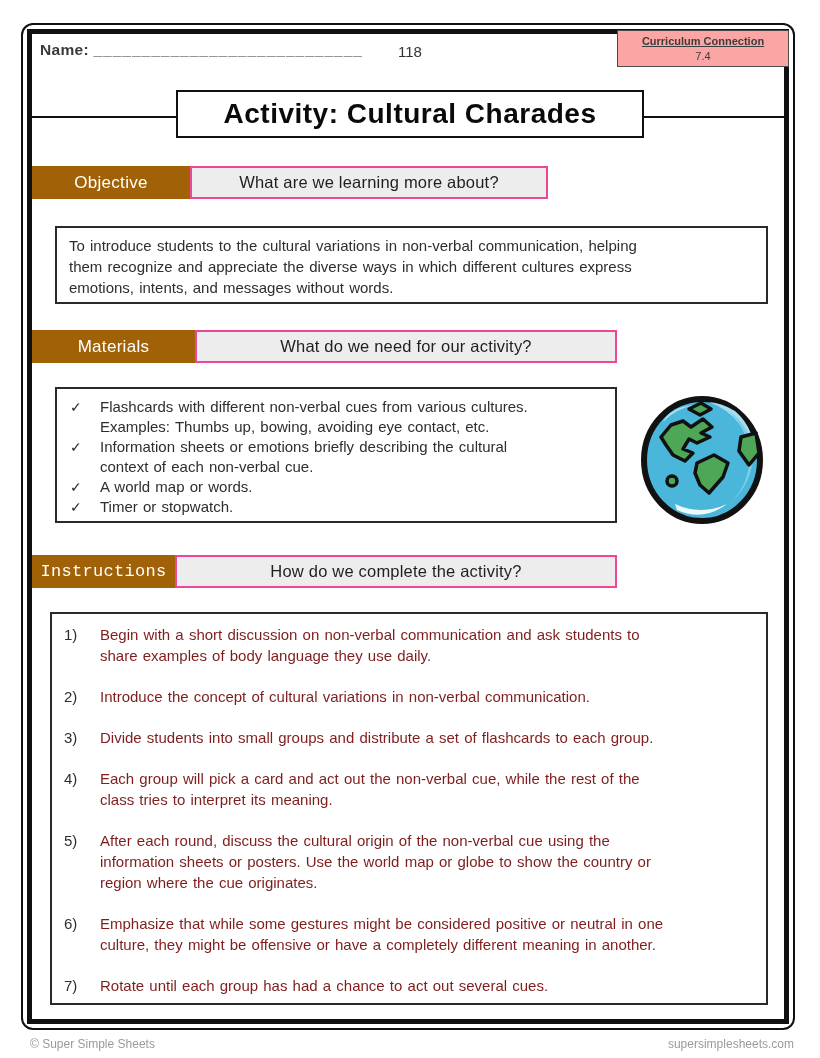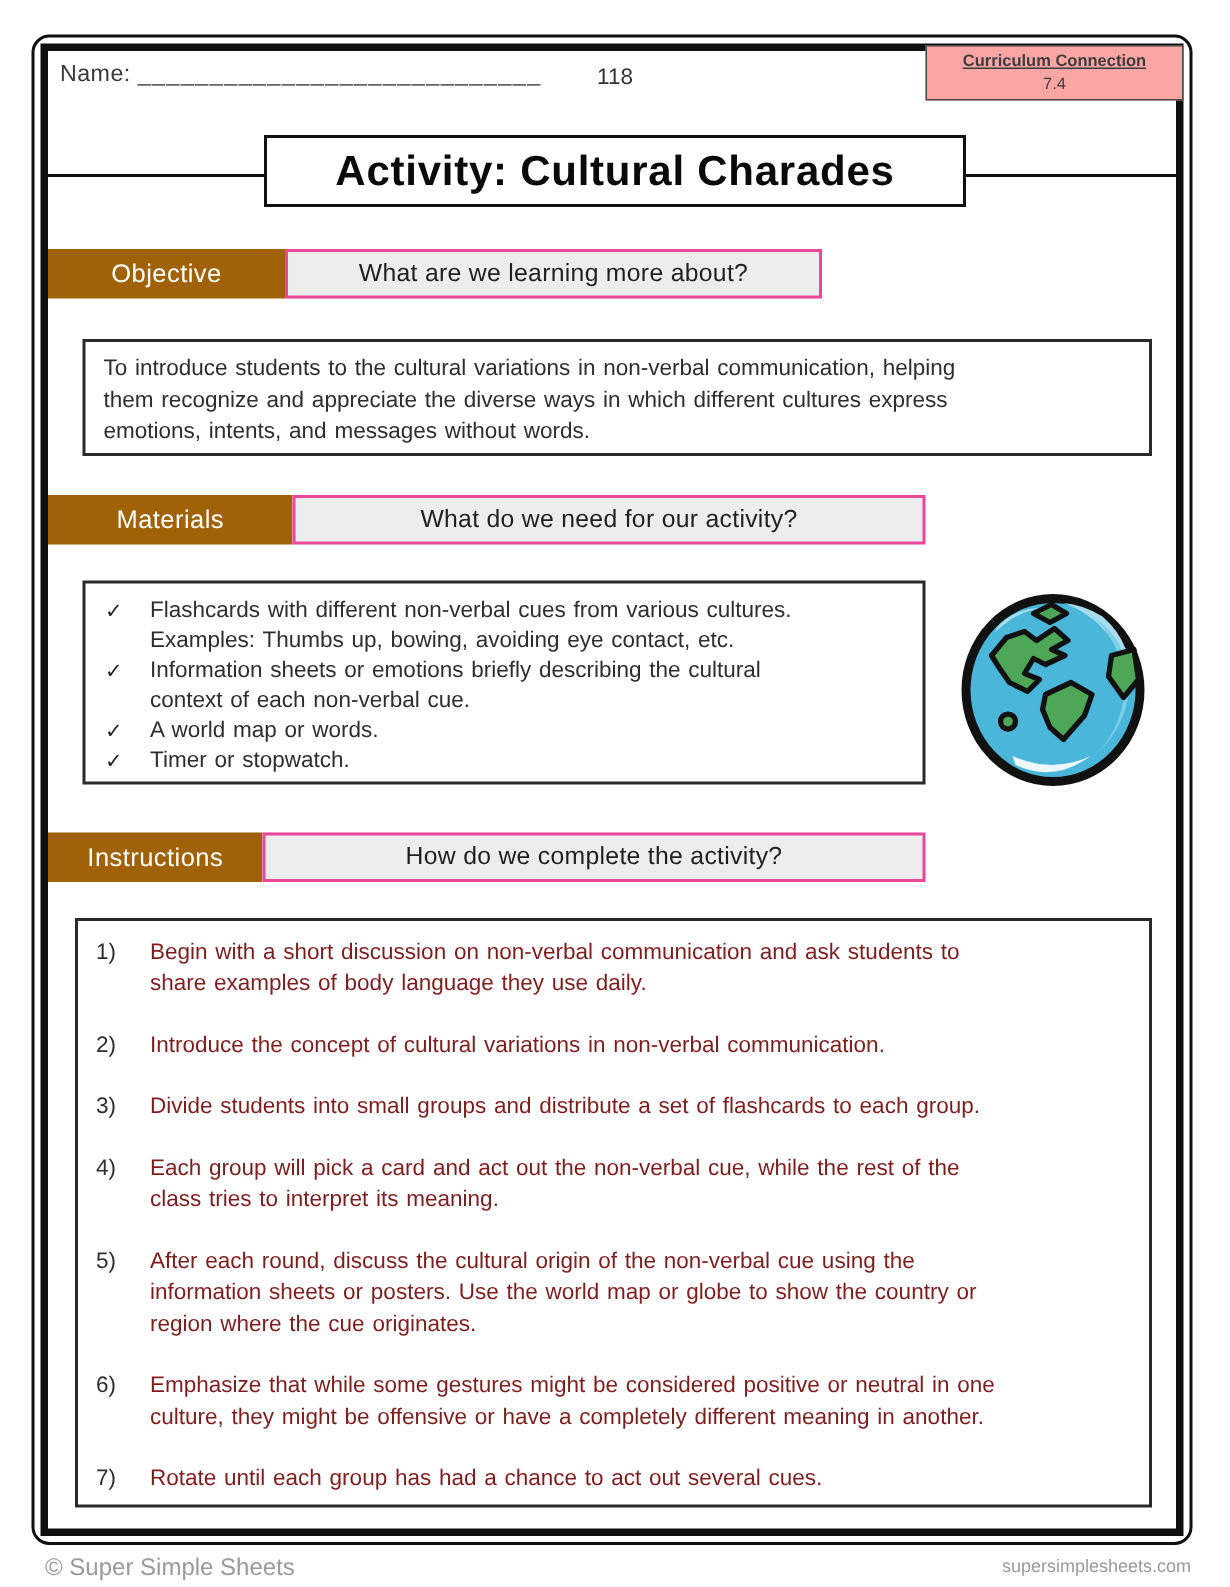--- a/index.html
+++ b/index.html
@@ -7,21 +7,21 @@
               font-family:"Liberation Sans", sans-serif; color:#2b2b2b; }
   .abs { position:absolute; }
 
   
   #frame-outer { left:21px; top:23px; width:774px; height:1007px;
                  border:2px solid #101010; border-radius:12px; }
   #frame-inner { left:27px; top:29px; width:762px; height:995px;
                  border:5px solid #101010; }
 
   
-  #name-row   { left:40px; top:41px; font-size:15.5px; color:#3a3a3a; letter-spacing:.3px; }
+  #name-row   { left:40px; top:41px; font-size:15.5px; color:#3a3a3a; letter-spacing:.3px;font-weight:bold; }
   #name-line  { letter-spacing:1px; color:#4a4a4a; }
   #page-num   { left:355px; top:43px; width:110px; text-align:center;
                 font-size:15px; color:#333; }
   #curriculum-box { left:617px; top:30px; width:172px; height:37px;
                     background:#fca5a5; border:1px solid #4a4a4a; text-align:center;
                     font-size:11px; color:#3d3d3d; padding-top:3px; line-height:15px; }
   #curriculum-title { text-decoration:underline; font-weight:bold; }
 
   
   #title-line { left:29px; top:116px; width:758px; height:2px; background:#101010; }
@@ -50,31 +50,31 @@
   #materials-box   { left:55px;  top:387px; width:562px; height:136px;
                      border:2px solid #2a2a2a; padding:8px 12px 8px 10px; }
   .mat-item  { display:flex; }
   .check-col { width:33px; flex:none; font-size:14px; line-height:20px;
                padding-left:3px; color:#222; }
   .mat-text  { font-size:15px; line-height:20px; white-space:pre-line;
                word-spacing:1px; color:#2e2e2e; }
 
   #globe { left:637px; top:392px; width:132px; height:136px; }
 
-  #instructions-label { left:32px;  top:555px; width:143px; }
+  #instructions-label { left:32px;  top:555px; width:143px;font-family:Liberation Mono, monospace; }
   #instructions-q     { left:175px; top:555px; width:442px; }
   #instructions-box   { left:50px;  top:612px; width:718px; height:393px;
                         border:2px solid #2a2a2a; padding:10px 12px; }
   .step      { display:flex; margin-bottom:20px; }
   .step-num  { width:36px; flex:none; font-size:15px; line-height:21px; color:#2e2e2e; }
   .step-text { font-size:15px; line-height:21px; white-space:pre-line;
                word-spacing:1px; color:#7f1d1d; }
 
   
-  #footer-left  { left:30px;  top:1037px; font-size:16px; color:#9a9a9a; }
+  #footer-left  { left:30px;  top:1037px; font-size:12px; color:#9a9a9a; }
   #footer-right { right:26px; top:1037px; font-size:12px; color:#9a9a9a; cursor:pointer; }
 </style>
 </head>
 <body>
 
 <div class="abs" id="frame-outer"></div>
 <div class="abs" id="frame-inner"></div>
 
 <div class="abs" id="name-row">
   <span>Name:</span>

